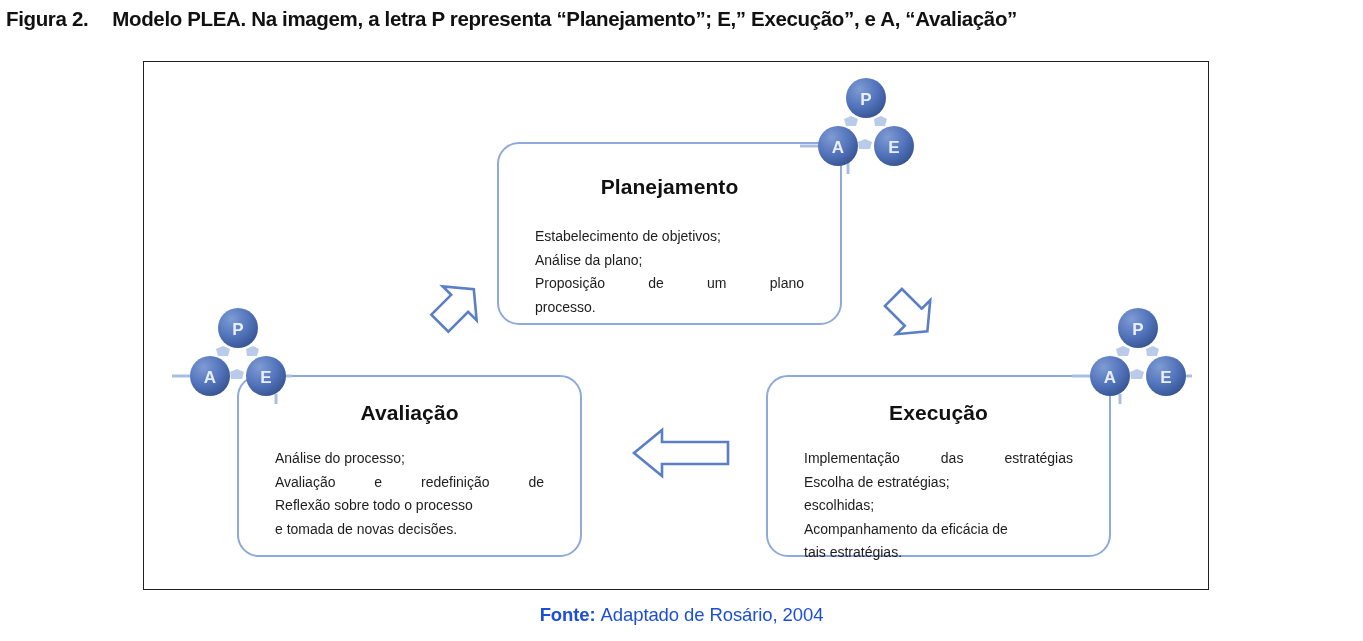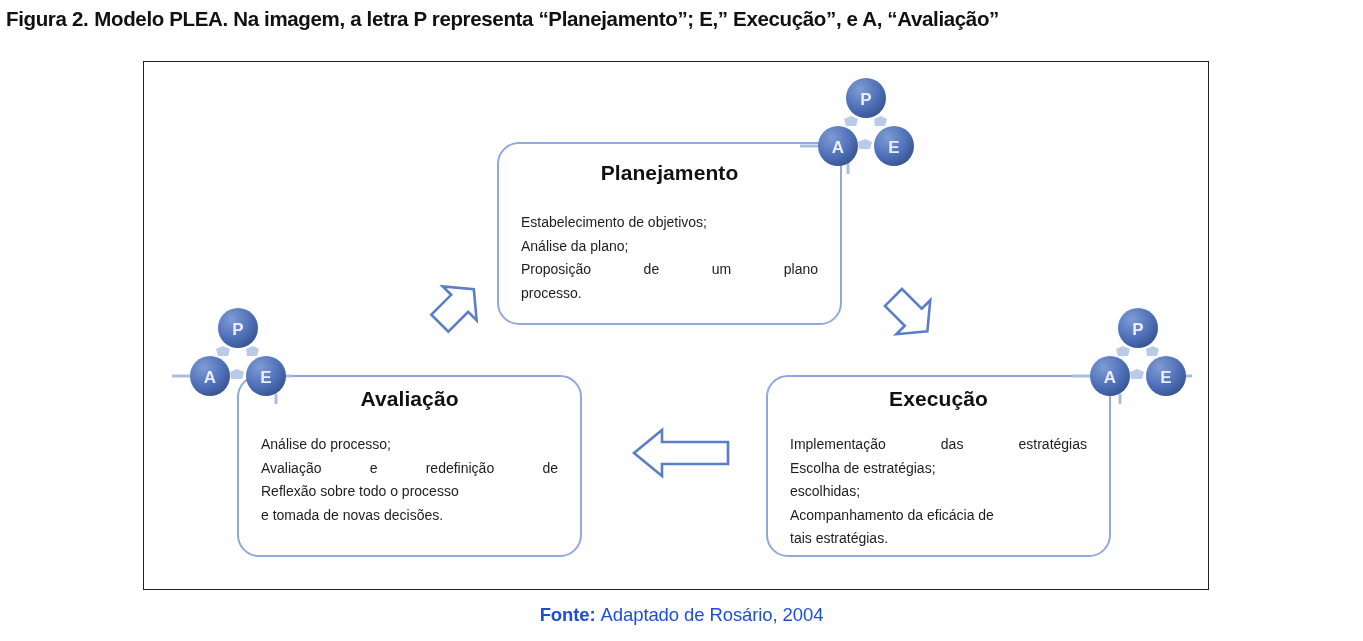--- a/index.html
+++ b/index.html
@@ -27,21 +27,21 @@
     line-height: 30px;
     letter-spacing: -0.35px;
     white-space: nowrap;
     color: #111111;
   }
   .figure-caption .cap-label {
     font-weight: bold;
   }
   .figure-caption .cap-text {
     font-weight: bold;
-    margin-left: 6px;
+    margin-left: 24px;
     text-align: center;
   }
 
   
   .figure-frame {
     position: absolute;
     left: 143px;
     top: 61px;
     width: 1066px;
     height: 529px;
@@ -50,21 +50,21 @@
     box-sizing: border-box;
   }
 
   
   .plea-box {
     position: absolute;
     box-sizing: border-box;
     border: 2.2px solid #8fa9dc;
     border-radius: 22px;
     background: #ffffff;
-    padding: 0;
+    padding: 14px;
   }
   .box-title {
     text-align: center;
     font-weight: bold;
     font-size: 21px;
     color: #111111;
     letter-spacing: 0.1px;
   }
   .box-body {
     font-size: 14px;

